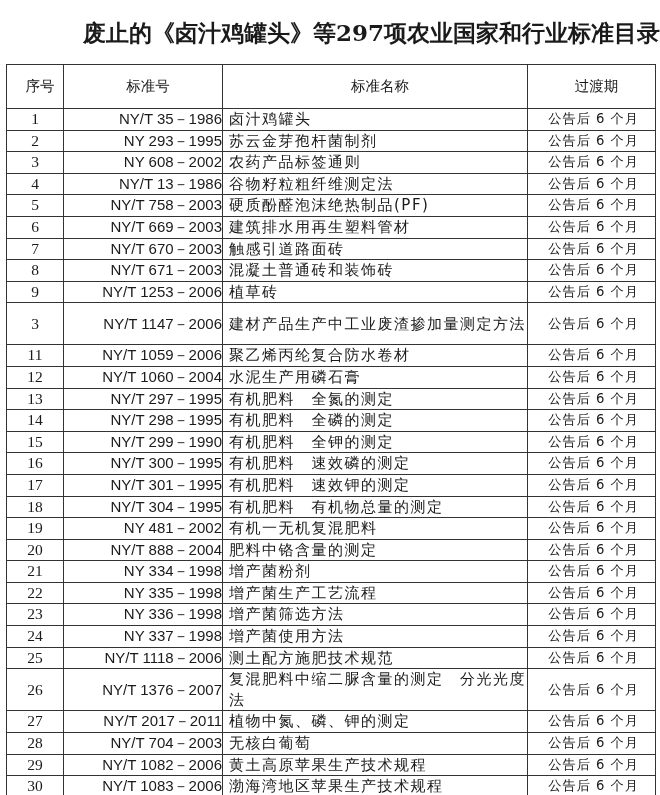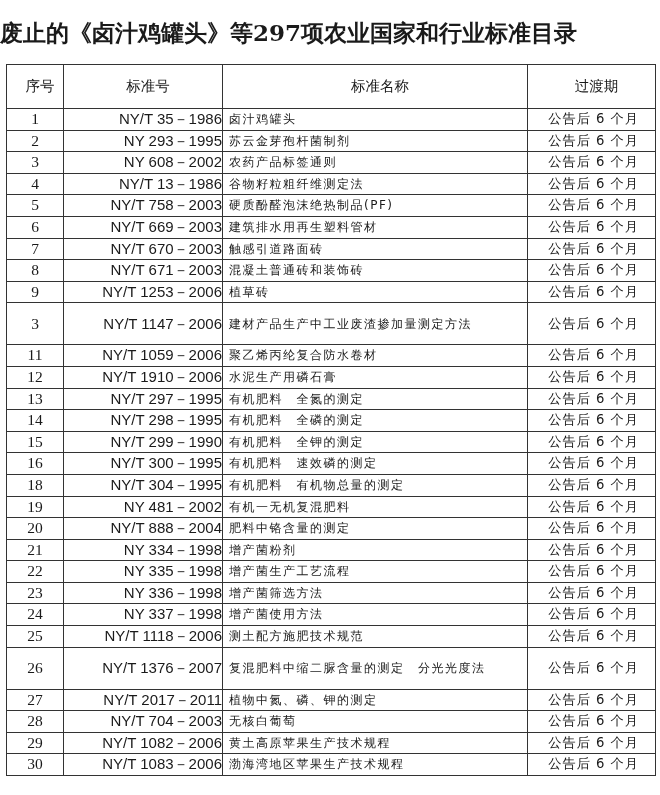--- a/index.html
+++ b/index.html
@@ -1,25 +1,25 @@
 <!DOCTYPE html>
 <html><head>
 <meta charset="utf-8">
 <style>
   html, body { margin:0; padding:0; background:#ffffff; }
   body { width:660px; height:795px; position:relative; overflow:hidden; font-family:"DejaVu Serif", serif; color:#1a1a1a; }
-  .title { position:absolute; left:0; top:18px; width:660px; text-align:left; font-size:23px; font-weight:bold; letter-spacing:0px; font-family:"DejaVu Serif", serif; }
+  .title { position:absolute; left:0; top:18px; width:660px; text-align:right; font-size:23px; font-weight:bold; letter-spacing:0px; font-family:"DejaVu Serif", serif; }
   table { position:absolute; left:6px; top:64px; width:649px; border-collapse:collapse; table-layout:fixed; }
   col.c1 { width:57px; } col.c2 { width:159px; } col.c3 { width:305px; } col.c4 { width:128px; }
   th, td { border:1.3px solid #333; padding:0; font-weight:normal; line-height:20.6px; height:20.6px; }
   th { height:43px; font-family:"DejaVu Sans", sans-serif; font-size:14.5px; text-align:center; vertical-align:middle;padding-left:10px; }
   td { font-size:14.5px; vertical-align:middle; }
   td.seq { text-align:center; font-family:"Liberation Serif", serif; font-size:15.5px; }
   td.code { text-align:right; font-family:Liberation Sans, sans-serif; font-size:15px; }
-  td.name { text-align:left; padding-left:6px; padding-right:0; font-family:"DejaVu Sans", sans-serif; font-size:12px; letter-spacing:1.5px; line-height:20.6px; white-space:pre-wrap; }
+  td.name { text-align:left; padding-left:6px; padding-right:0; font-family:"DejaVu Sans", sans-serif; font-size:15px; letter-spacing:1.5px; line-height:20.6px; white-space:pre-wrap; }
   td.period { text-align:right; padding-right:16px; font-family:"DejaVu Sans", sans-serif; font-size:13.2px; letter-spacing:1px;margin-top:43px; }
   tr.tall td { height:41px; }
 </style>
 </head>
 <body>
 
 <div class="title">废止的《卤汁鸡罐头》等297项农业国家和行业标准目录</div>
 
 <table>
   <colgroup>
@@ -98,21 +98,21 @@
         <td class="period">公告后 6 个月</td>
       </tr>
       <tr>
         <td class="seq">11</td>
         <td class="code">NY/T 1059－2006</td>
         <td class="name">聚乙烯丙纶复合防水卷材</td>
         <td class="period">公告后 6 个月</td>
       </tr>
       <tr>
         <td class="seq">12</td>
-        <td class="code">NY/T 1910－2006</td>
+        <td class="code">NY/T 1060－2004</td>
         <td class="name">水泥生产用磷石膏</td>
         <td class="period">公告后 6 个月</td>
       </tr>
       <tr>
         <td class="seq">13</td>
         <td class="code">NY/T 297－1995</td>
         <td class="name">有机肥料　全氮的测定</td>
         <td class="period">公告后 6 个月</td>
       </tr>
       <tr>
@@ -124,20 +124,26 @@
       <tr>
         <td class="seq">15</td>
         <td class="code">NY/T 299－1990</td>
         <td class="name">有机肥料　全钾的测定</td>
         <td class="period">公告后 6 个月</td>
       </tr>
       <tr>
         <td class="seq">16</td>
         <td class="code">NY/T 300－1995</td>
         <td class="name">有机肥料　速效磷的测定</td>
+        <td class="period">公告后 6 个月</td>
+      </tr>
+      <tr>
+        <td class="seq">17</td>
+        <td class="code">NY/T 301－1995</td>
+        <td class="name">有机肥料　速效钾的测定</td>
         <td class="period">公告后 6 个月</td>
       </tr>
       <tr>
         <td class="seq">18</td>
         <td class="code">NY/T 304－1995</td>
         <td class="name">有机肥料　有机物总量的测定</td>
         <td class="period">公告后 6 个月</td>
       </tr>
       <tr>
         <td class="seq">19</td>

